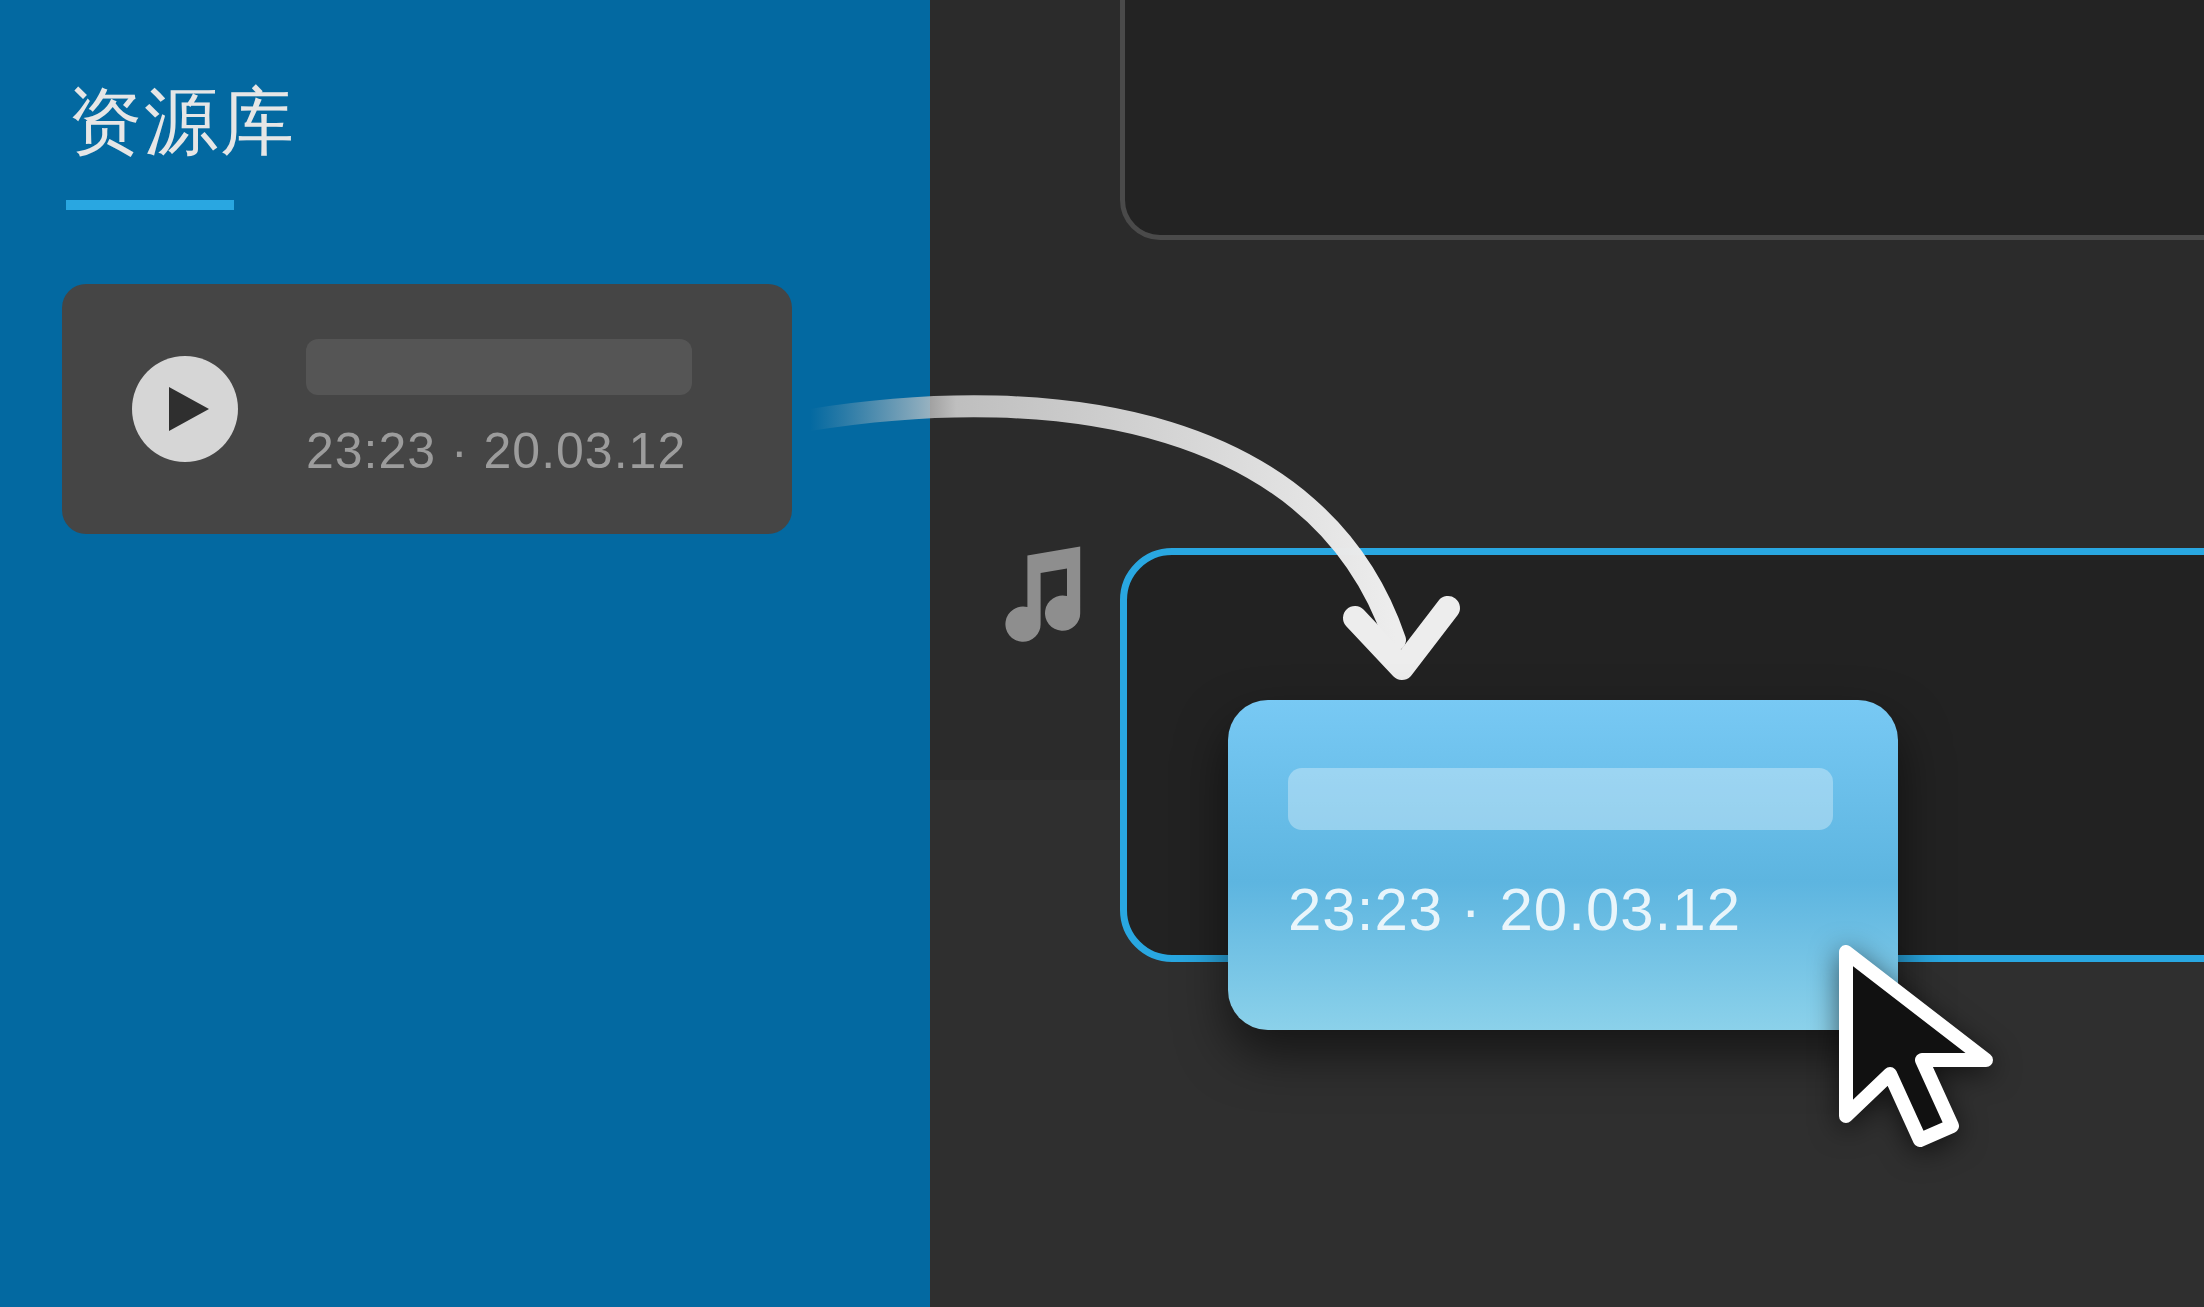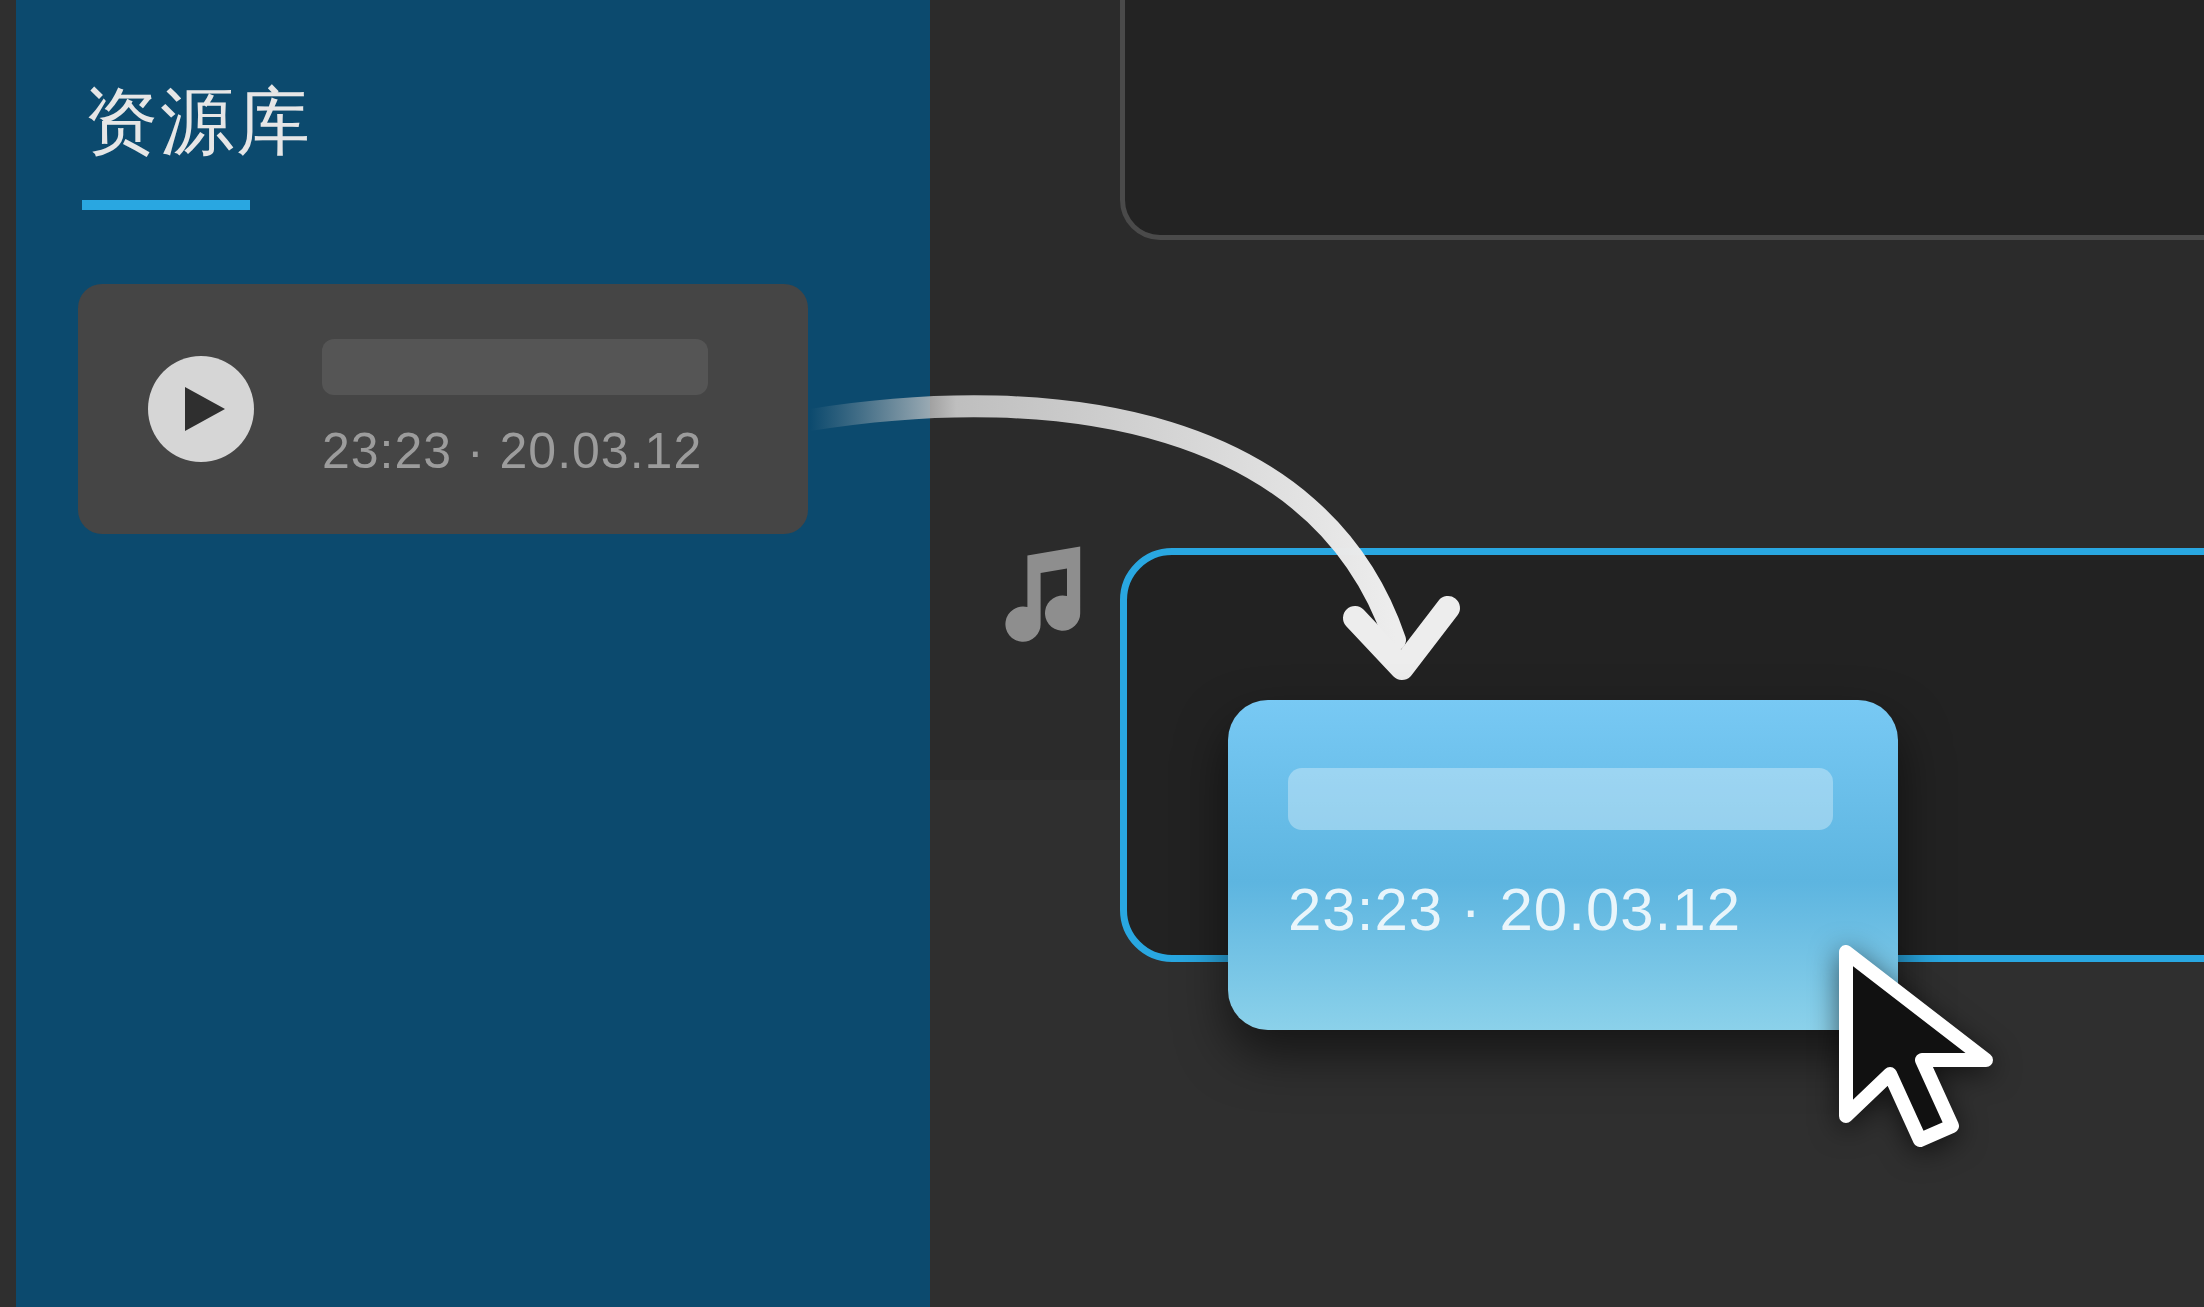--- a/index.html
+++ b/index.html
@@ -8,24 +8,24 @@
     font-family:-apple-system,BlinkMacSystemFont,"Segoe UI","PingFang SC","Hiragino Sans GB","Microsoft YaHei",sans-serif;
     overflow:hidden;
     position:relative;
     width:2204px;
     height:1307px;
   }
 
   
   .sidebar{
     position:absolute;
-    left:16px;top:0;
+    left:0;top:0;
     width:930px;
     height:100%;
-    background:#0c4a6e;
+    background:#0369a1;
     text-align:center;
   }
   .sidebar-title{
     position:absolute;
     left:68px;
     top:73px;
     color:#e6e6e6;
     font-size:74px;
     font-weight:400;
     letter-spacing:2px;

